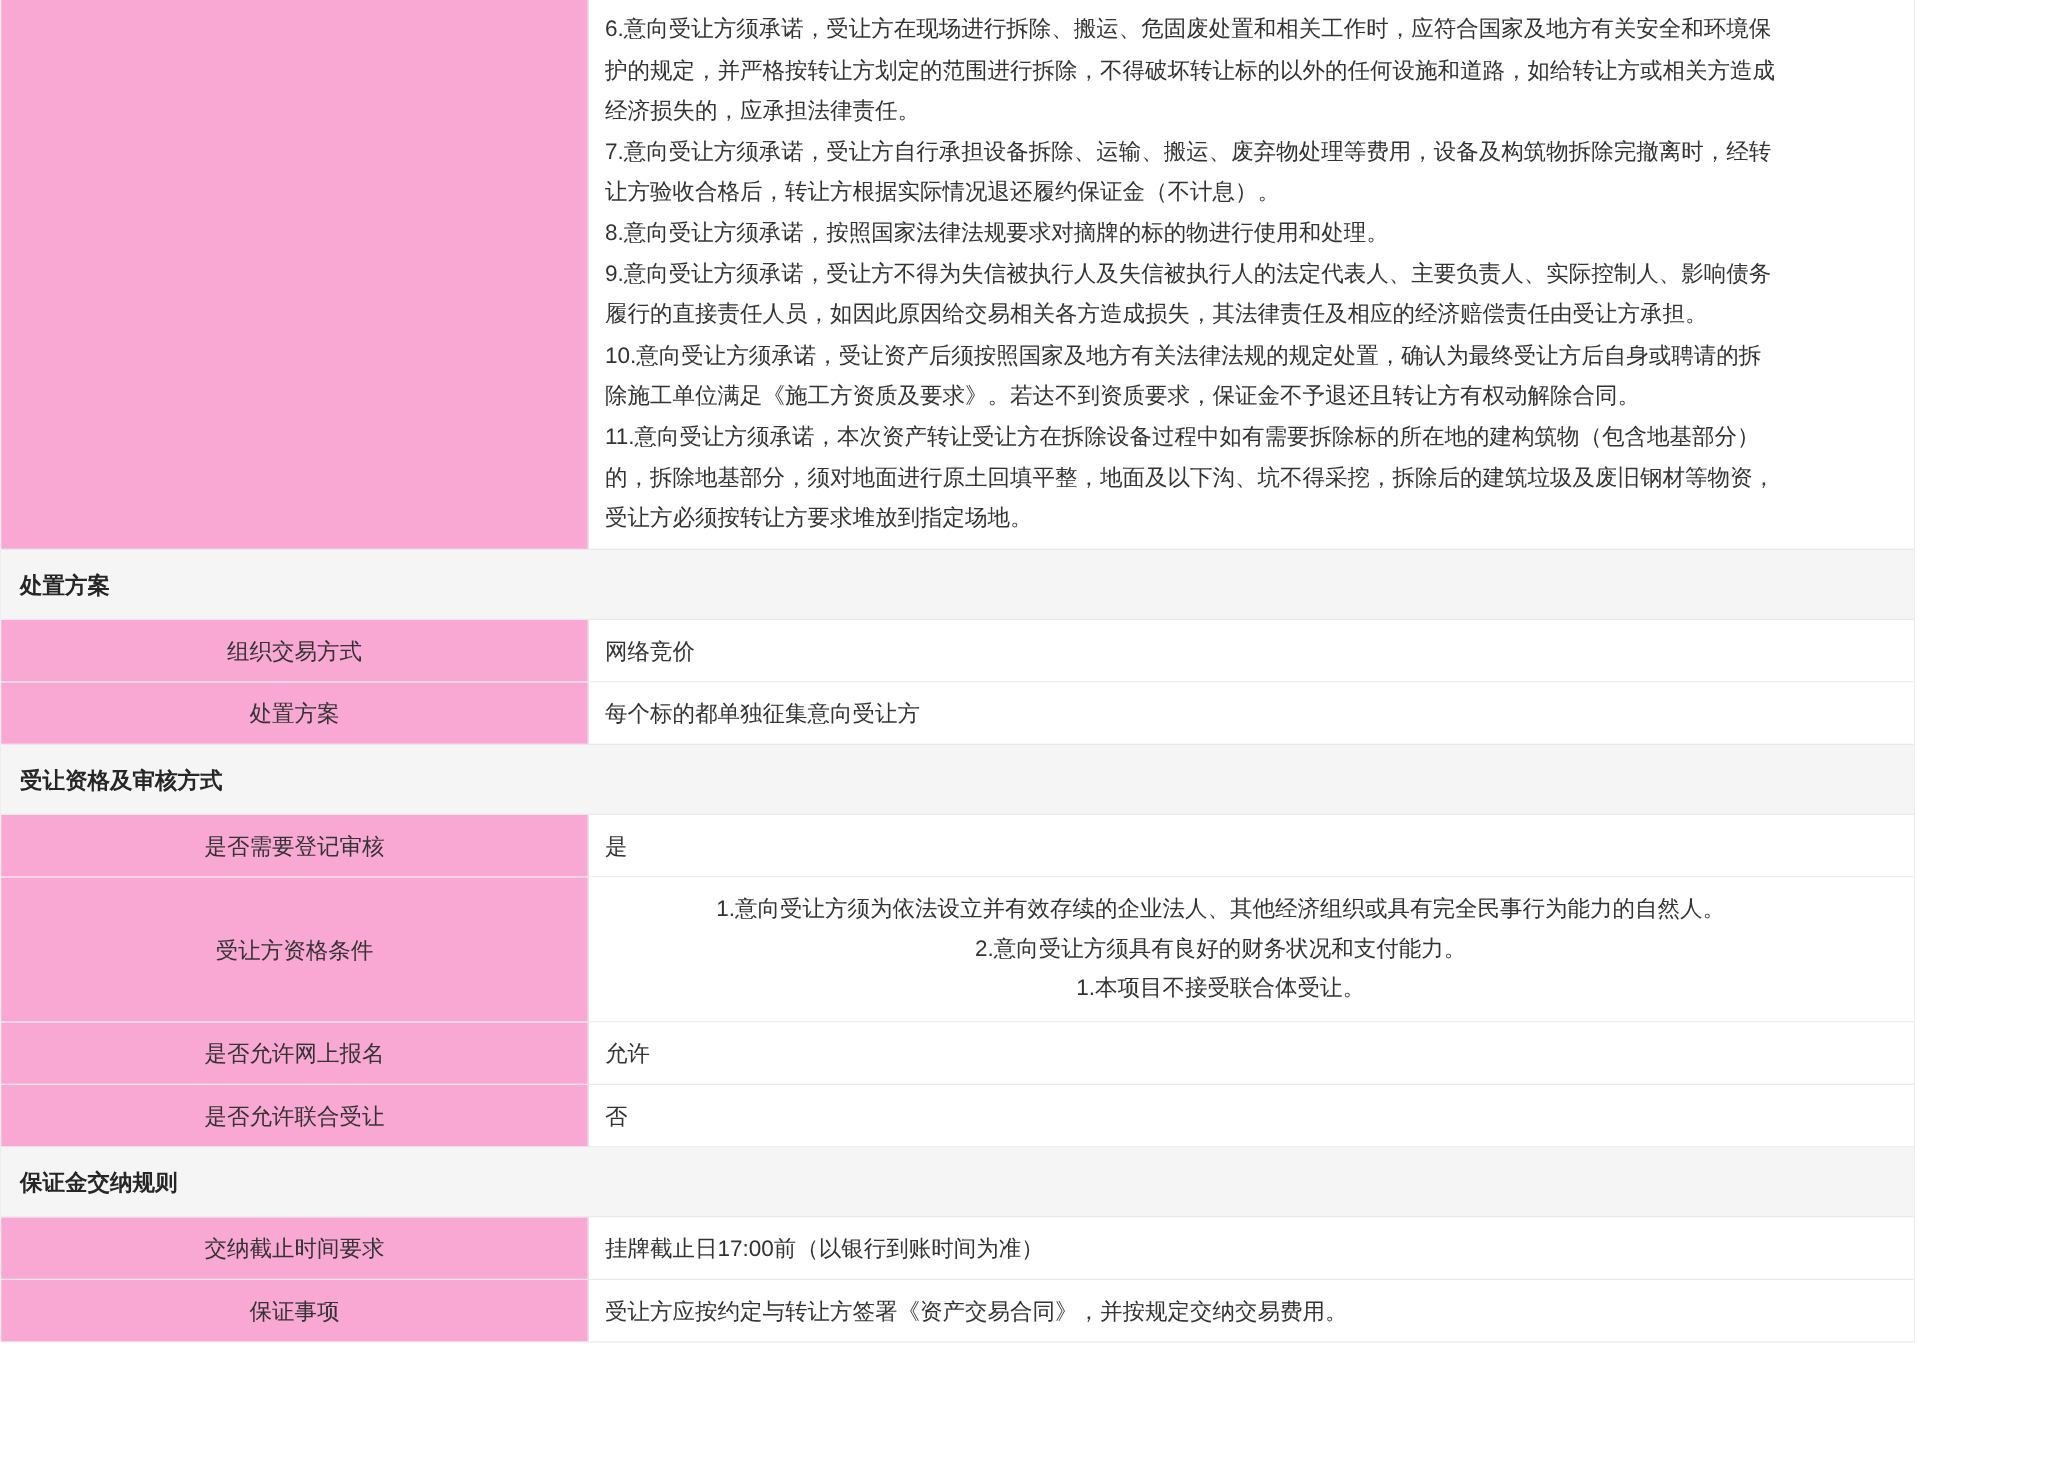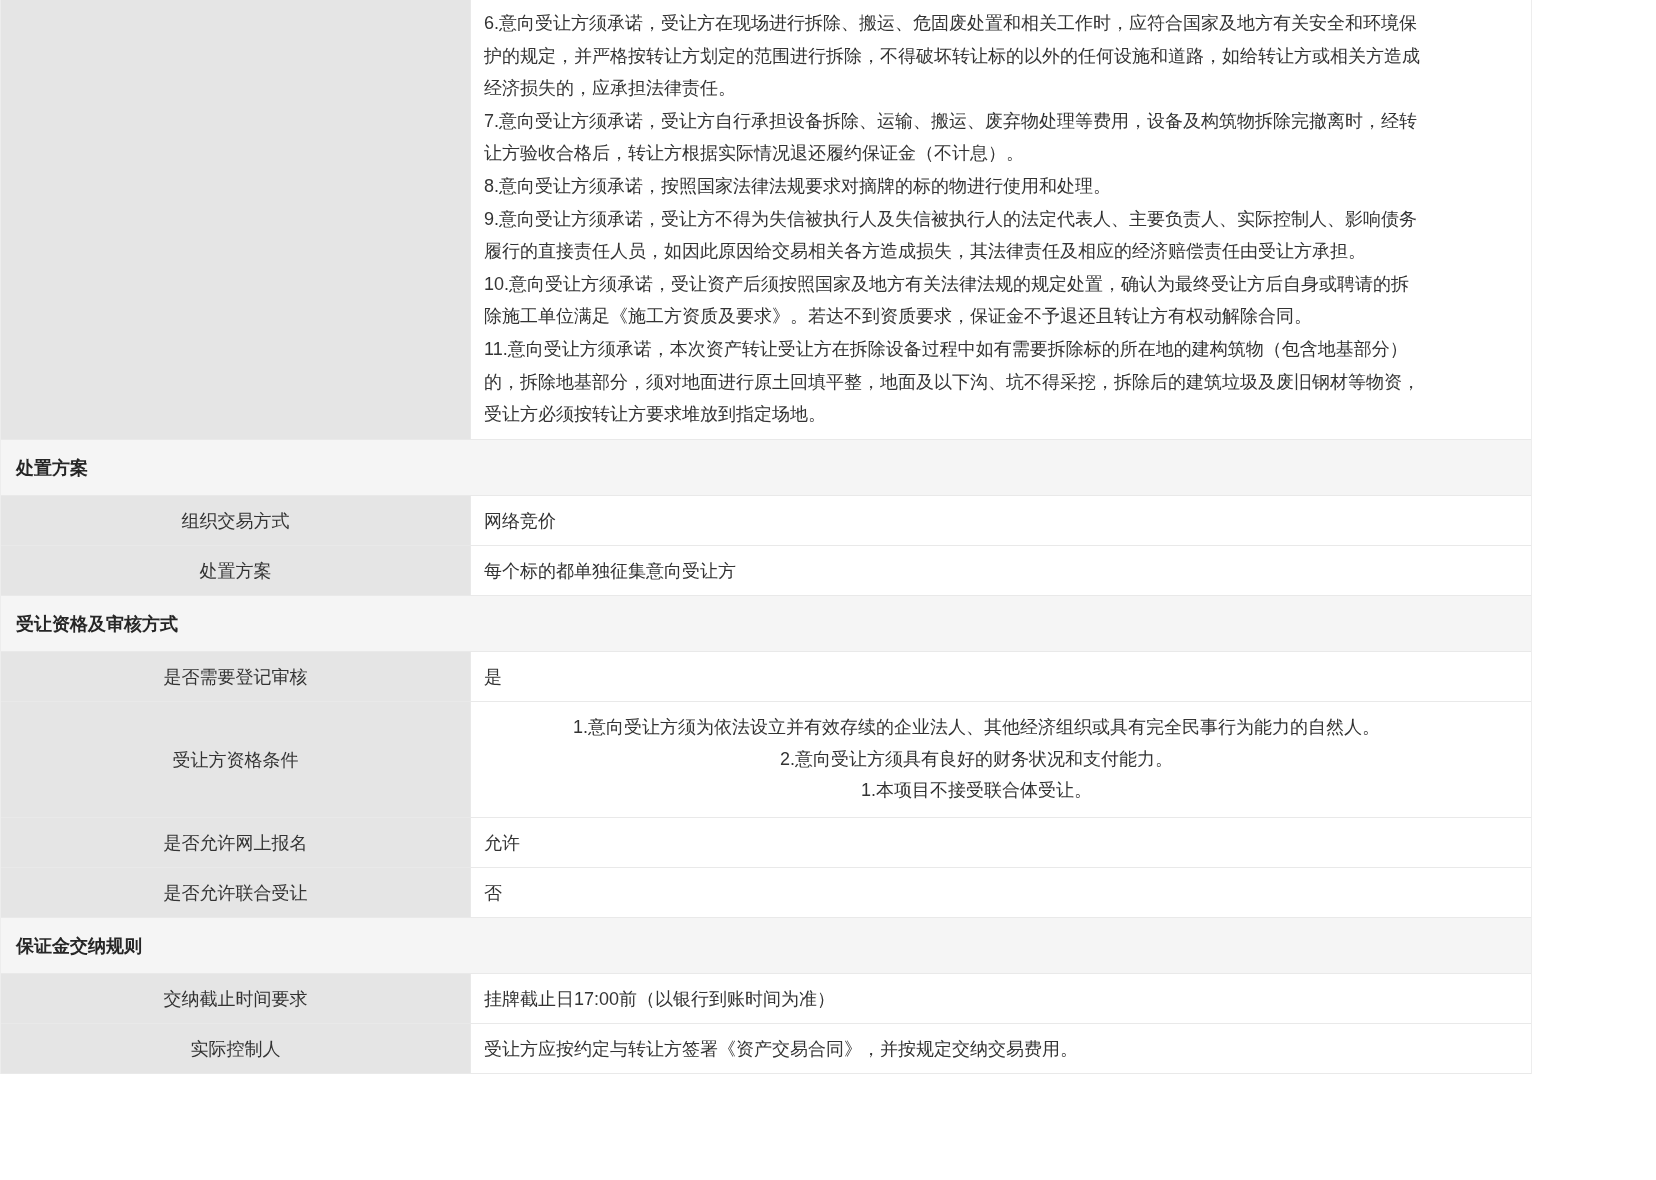--- a/index.html
+++ b/index.html
@@ -17,21 +17,21 @@
   }
   .row {
     display: flex;
     border-bottom: 1px solid #e9e9e9;
     background: #ffffff;
   }
   .row.h50 { height: 50px; }
   .row.h116 { height: 116px; }
   .label-cell {
     width: 470px; flex: 0 0 470px;
-    background: #e5e5e5;
+    background: #f9a8d4;
     border-right: 1px solid #e9e9e9;
     display: flex; align-items: center; justify-content: center;
     text-align: center;
     color: #333333;
     font-family: Liberation Serif, serif;
   }
   .value-cell {
     flex: 1 1 auto;
     display: flex; align-items: center;
     padding-left: 13px; padding-right: 62px;
@@ -111,17 +111,17 @@
   </div>
 
   <div class="section-header">
     <span>保证金交纳规则</span>
   </div>
   <div class="row h50">
     <div class="label-cell">交纳截止时间要求</div>
     <div class="value-cell">挂牌截止日17:00前（以银行到账时间为准）</div>
   </div>
   <div class="row h50">
-    <div class="label-cell">实际控制人</div>
+    <div class="label-cell">保证事项</div>
     <div class="value-cell">受让方应按约定与转让方签署《资产交易合同》，并按规定交纳交易费用。</div>
   </div>
 
 </div>
 
 </body></html>

